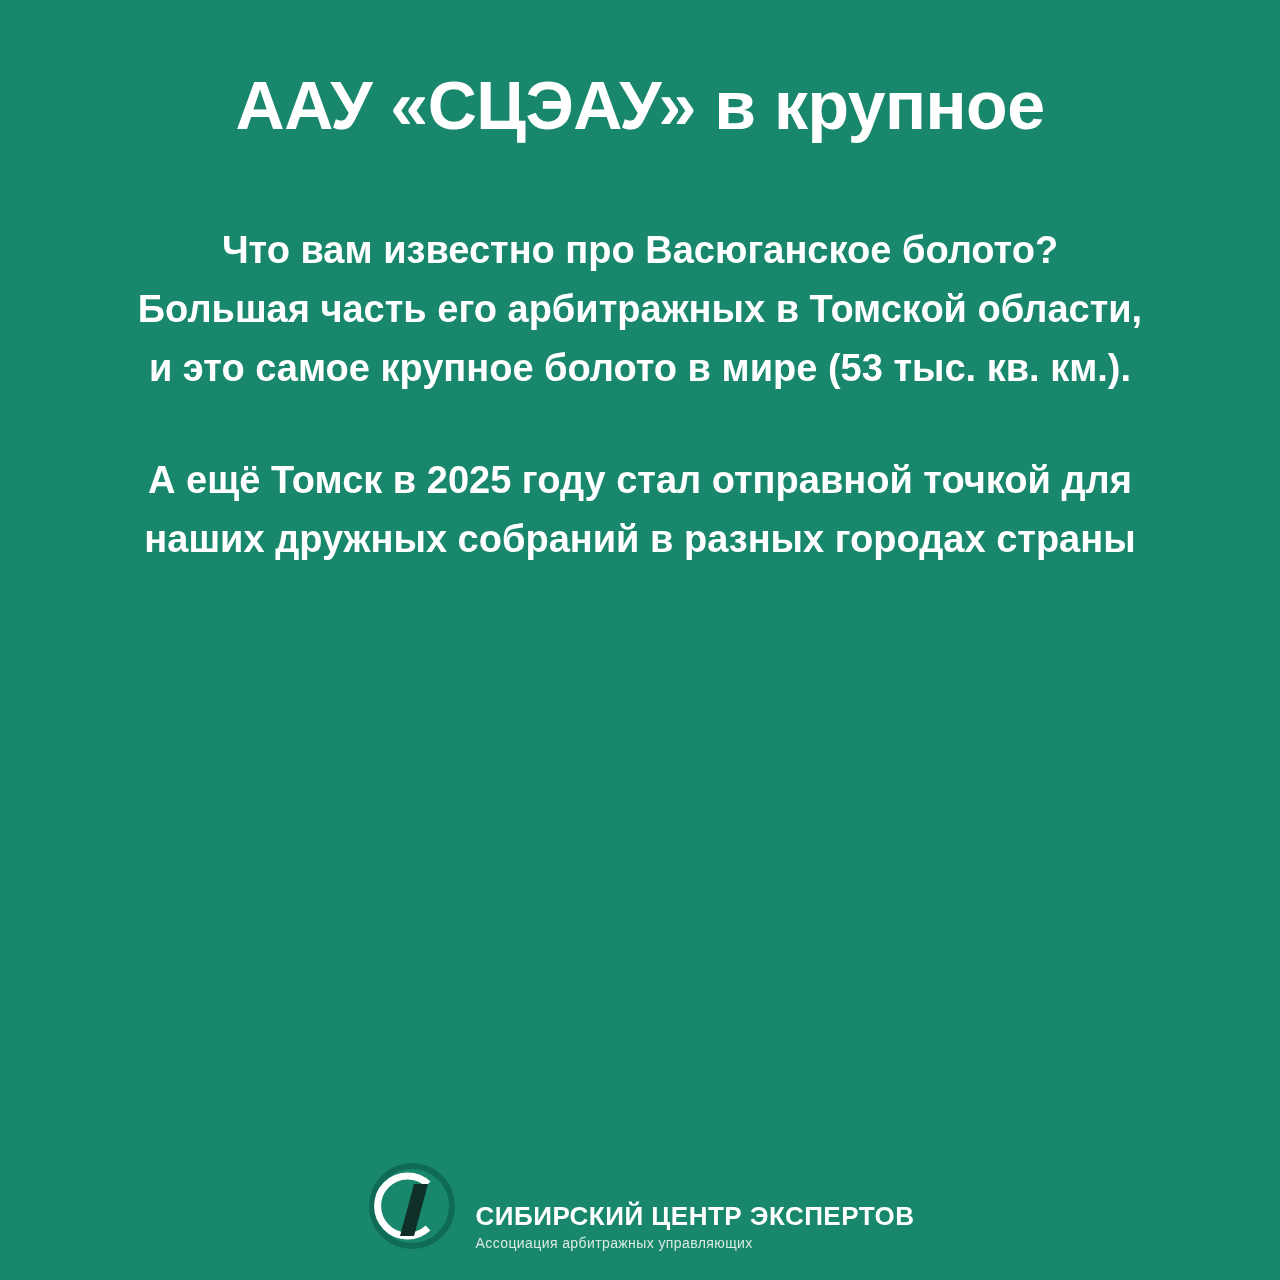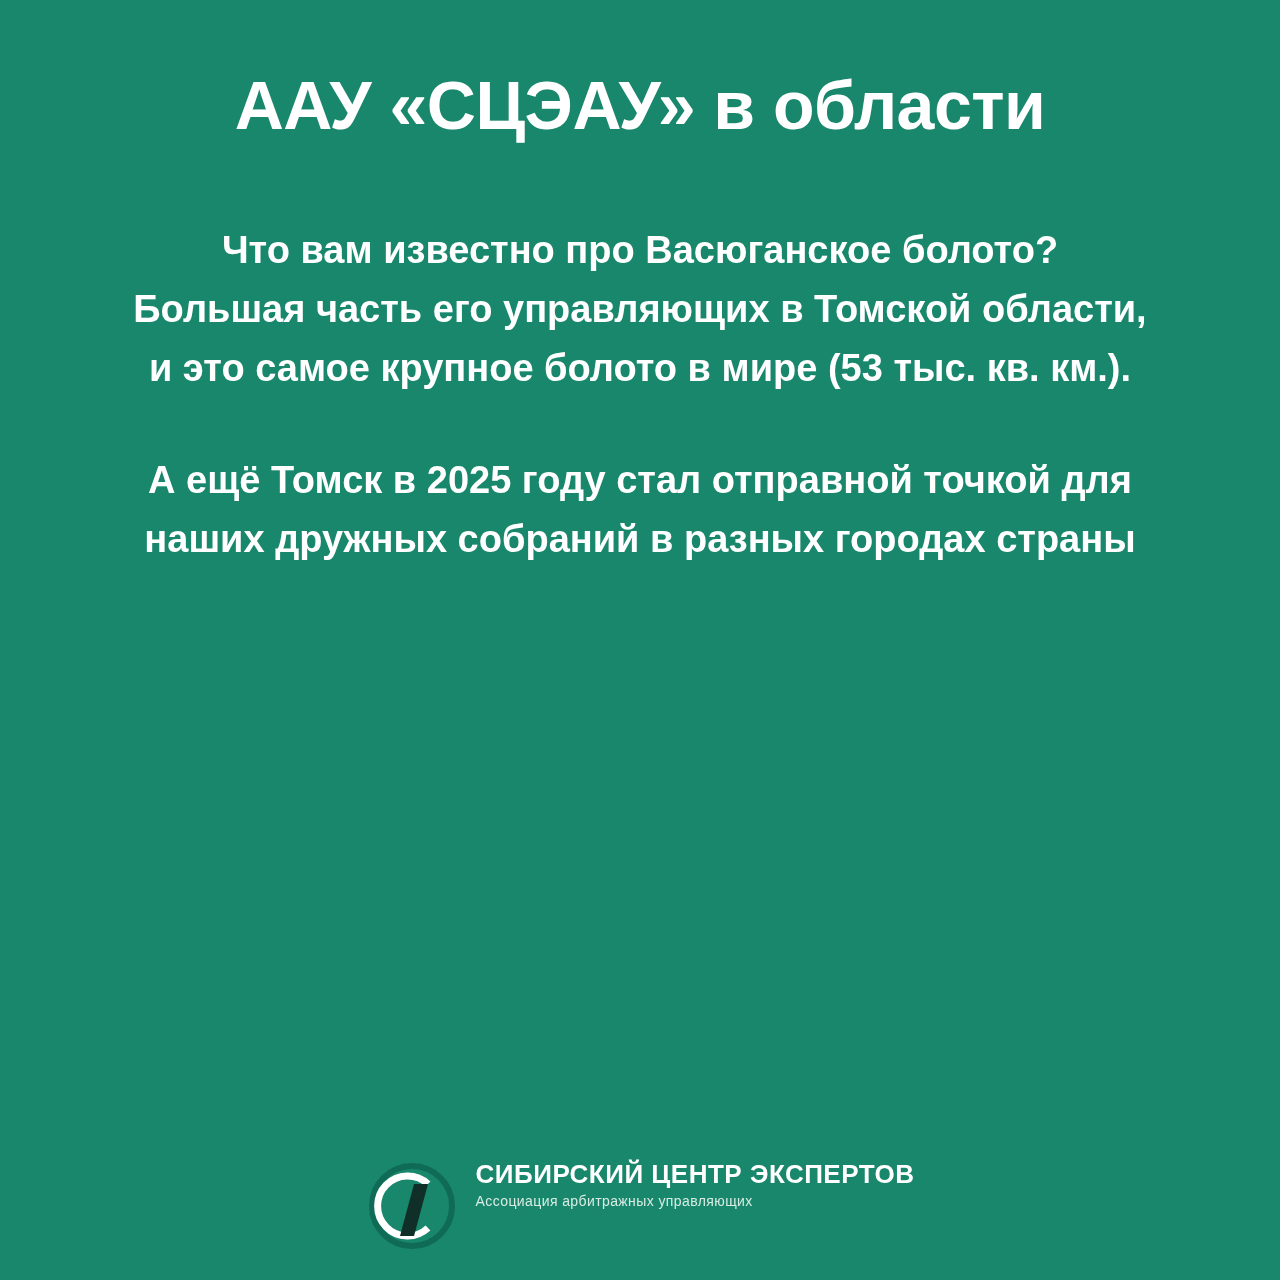--- a/index.html
+++ b/index.html
@@ -59,21 +59,21 @@
   .para-gap {
     height: 54px;
   }
   .logo-area {
     position: absolute;
     left: 0;
     right: 0;
     bottom: 28px;
     display: flex;
     justify-content: center;
-    align-items: flex-start;
+    align-items: flex-end;
     gap: 18px;
   }
   .logo-mark {
     position: relative;
     width: 92px;
     height: 92px;
     flex: none;
   }
   .logo-mark svg {
     display: block;
@@ -98,26 +98,26 @@
     letter-spacing: 0.4px;
     margin-top: 5px;
     white-space: nowrap;
   }
 </style>
 </head>
 <body>
 
 <div class="poster">
 
-  <div class="headline">ААУ «СЦЭАУ» в области</div>
+  <div class="headline">ААУ «СЦЭАУ» в крупное</div>
 
 
   <div class="body-block">
     <p>Что вам известно про Васюганское болото?</p>
-    <p>Большая часть его управляющих в Томской области,</p>
+    <p>Большая часть его арбитражных в Томской области,</p>
     <p>и это самое крупное болото в мире (53 тыс. кв. км.).</p>
     <div class="para-gap"></div>
     <p>А ещё Томск в 2025 году стал отправной точкой для</p>
     <p>наших дружных собраний в разных городах страны</p>
   </div>
 
   <div class="logo-area">
     <div class="logo-mark">
       <svg width="92" height="92" viewBox="0 0 92 92" aria-hidden="true">
         <path d="M46 6 A40 40 0 1 0 46 86 A40 40 0 1 0 46 6 Z" fill="none" stroke="#0f6b55" stroke-width="6"></path>

